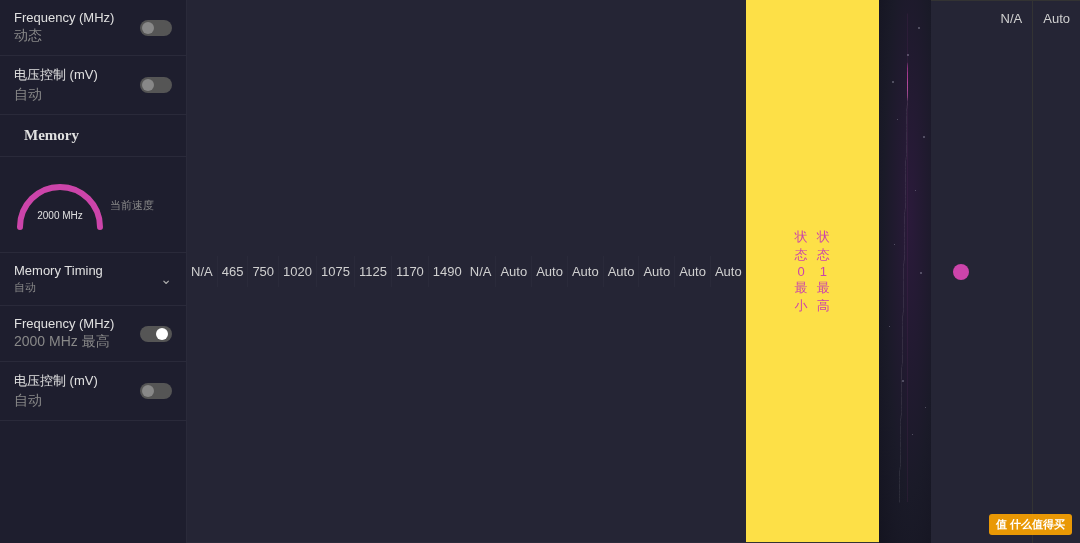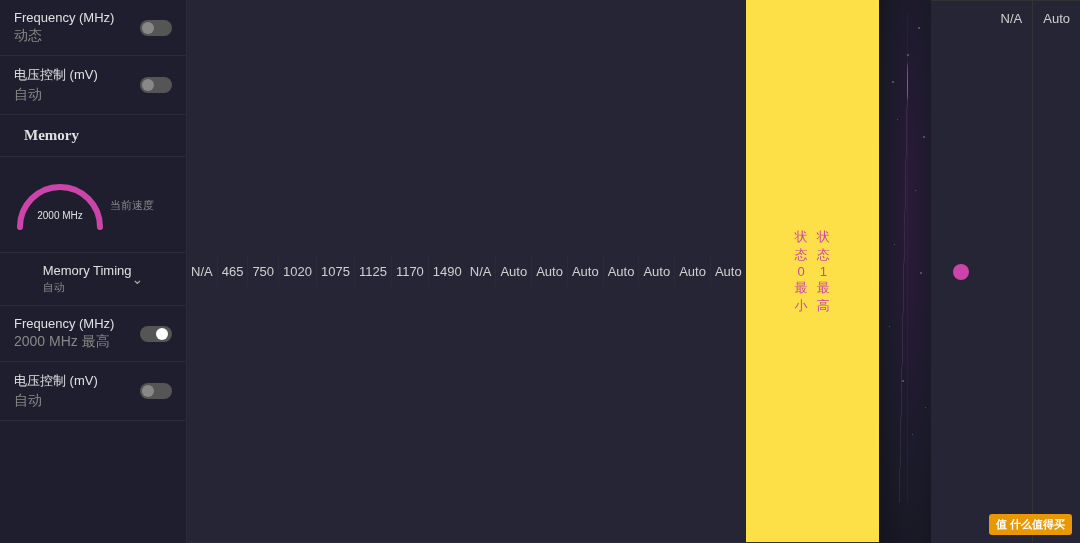--- a/index.html
+++ b/index.html
@@ -110,21 +110,21 @@
       margin-top: 2px;
     }
 
     
     .memory-timing-section {
       padding: 10px 14px;
       border-bottom: 1px solid #2a2a3a;
     }
     .timing-header {
       display: flex;
-      justify-content: center;
+      justify-content: space-between;
       align-items: center;
     }
     .timing-title {
       font-size: 13px;
       color: #e0e0e0;
       font-weight: 500;
     }
     .timing-sub {
       font-size: 11px;
       color: #888;

